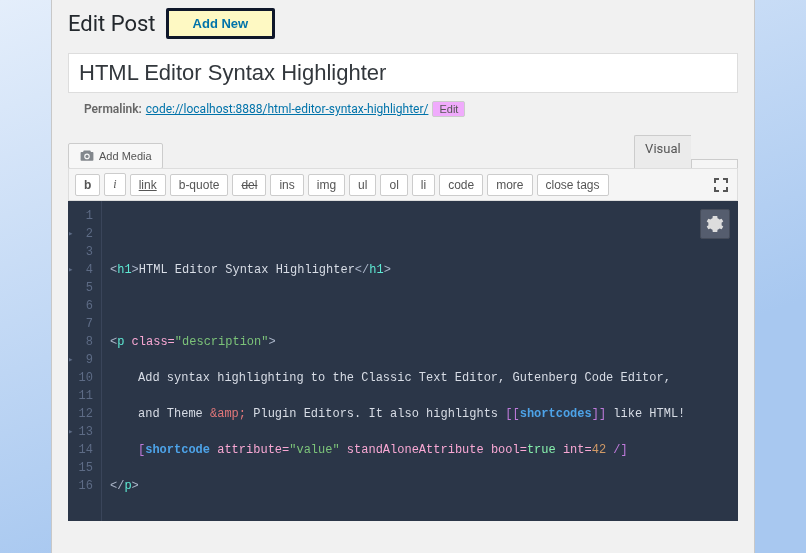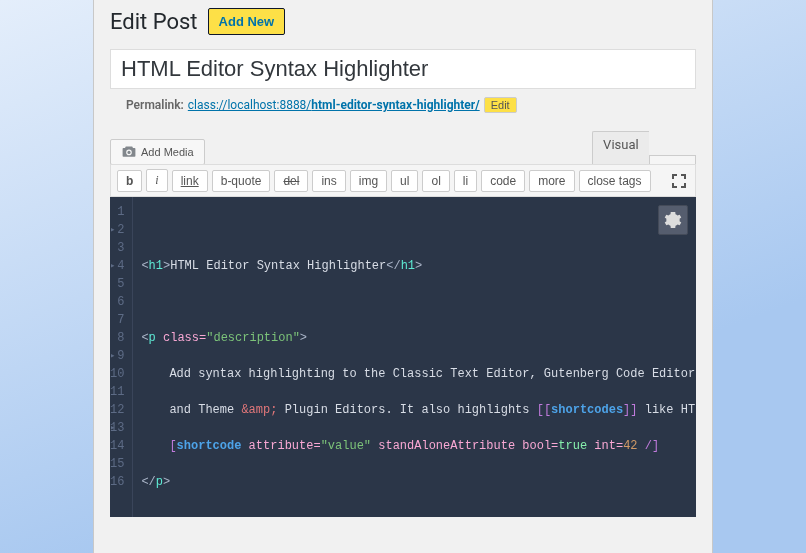--- a/index.html
+++ b/index.html
@@ -8,42 +8,42 @@
     background: linear-gradient(160deg, #e4eefb 0%, #a8c8f0 70%);
     width: 806px;
     height: 553px;
     overflow: hidden;
   }
   .panel {
     background: #f1f1f1;
     border-left: 1px solid #c8c8c8;
     border-right: 1px solid #c8c8c8;
     margin: 0 auto;
-    width: 620px;
+    width: 704px;
     height: 100%;
     padding: 8px 16px 0 16px;
   }
   .header-row {
     display: flex;
     align-items: center;
     gap: 10px;
     margin-bottom: 14px;
   }
   .page-title {
     font-size: 22px;
     font-weight: 400;
     color: #23282d;
   }
   .add-new {
-    border: 1px solid #0f172a;
-    background: #fde047;
+    border: 3px solid #0f172a;
+    background: #fef9c3;
     color: #0073aa;
     font-size: 13px;
     font-weight: 600;
-    padding: 5px 10px;
+    padding: 5px 24px;
     border-radius: 2px;
     cursor: pointer;
   }
   .title-input-wrap {
     background: #fff;
     border: 1px solid #ddd;
     padding: 6px 10px;
     margin-bottom: 8px;
   }
   .title-input {
@@ -59,24 +59,24 @@
     color: #666;
     margin-bottom: 18px;
     display: flex;
     align-items: center;
     gap: 4px;
     flex-wrap: wrap;
     padding-left: 16px;
   }
   .permalink-label { color: #666; font-weight: 600; }
   .permalink a { color: #0073aa; text-decoration: underline; font-family: inherit; }
-  .permalink .slug { font-weight: 700; }
+  .permalink .slug { font-weight: 400; }
   .edit-slug {
     border: 1px solid #ccc;
-    background: #fde047;
+    background: #f0abfc;
     font-size: 11px;
     padding: 1px 6px;
     border-radius: 2px;
     cursor: pointer;
     color: #555;
   }
   .editor-top {
     display: flex;
     align-items: flex-end;
     margin-bottom: 0;
@@ -198,21 +198,21 @@
     <h1 class="page-title">Edit Post</h1>
     <button class="add-new">Add New</button>
   </div>
 
   <div class="title-input-wrap">
     <input class="title-input" value="HTML Editor Syntax Highlighter" style="">
   </div>
 
   <div class="permalink">
     <span class="permalink-label">Permalink:</span>
-    <a href="#"><span>class://localhost:8888/</span><span class="slug">html-editor-syntax-highlighter/</span></a>
+    <a href="#"><span>code://localhost:8888/</span><span class="slug">html-editor-syntax-highlighter/</span></a>
     <button class="edit-slug">Edit</button>
   </div>
 
   <div class="editor-top">
     <button class="add-media">
       <svg viewBox="0 0 20 20">
           <path fill="#82878c" d="M17 5h-2l-1-2H6L5 5H3a1 1 0 0 0-1 1v9a1 1 0 0 0 1 1h14a1 1 0 0 0 1-1V6a1 1 0 0 0-1-1zm-7 9a3.5 3.5 0 1 1 0-7 3.5 3.5 0 0 1 0 7z"></path>
           <circle fill="#82878c" cx="10" cy="10.5" r="2"></circle>
         </svg>
       <span>Add Media</span>

